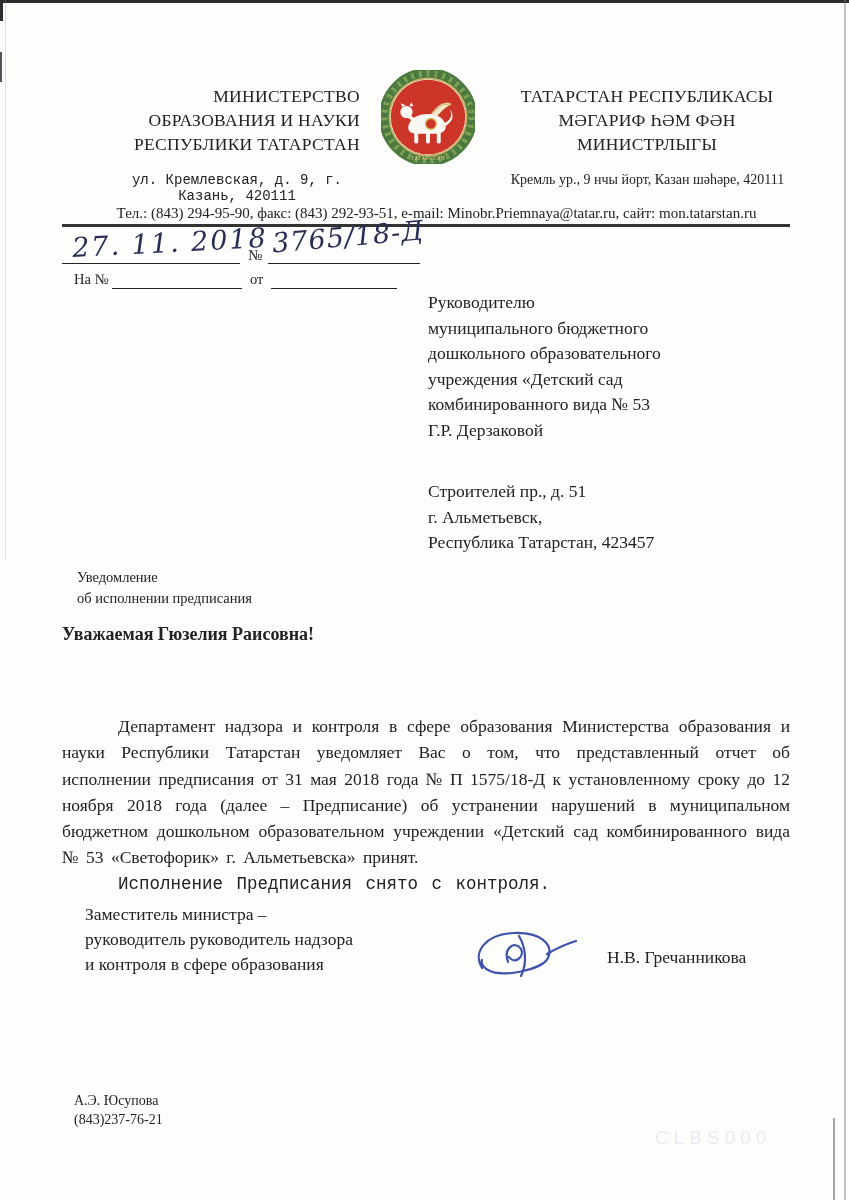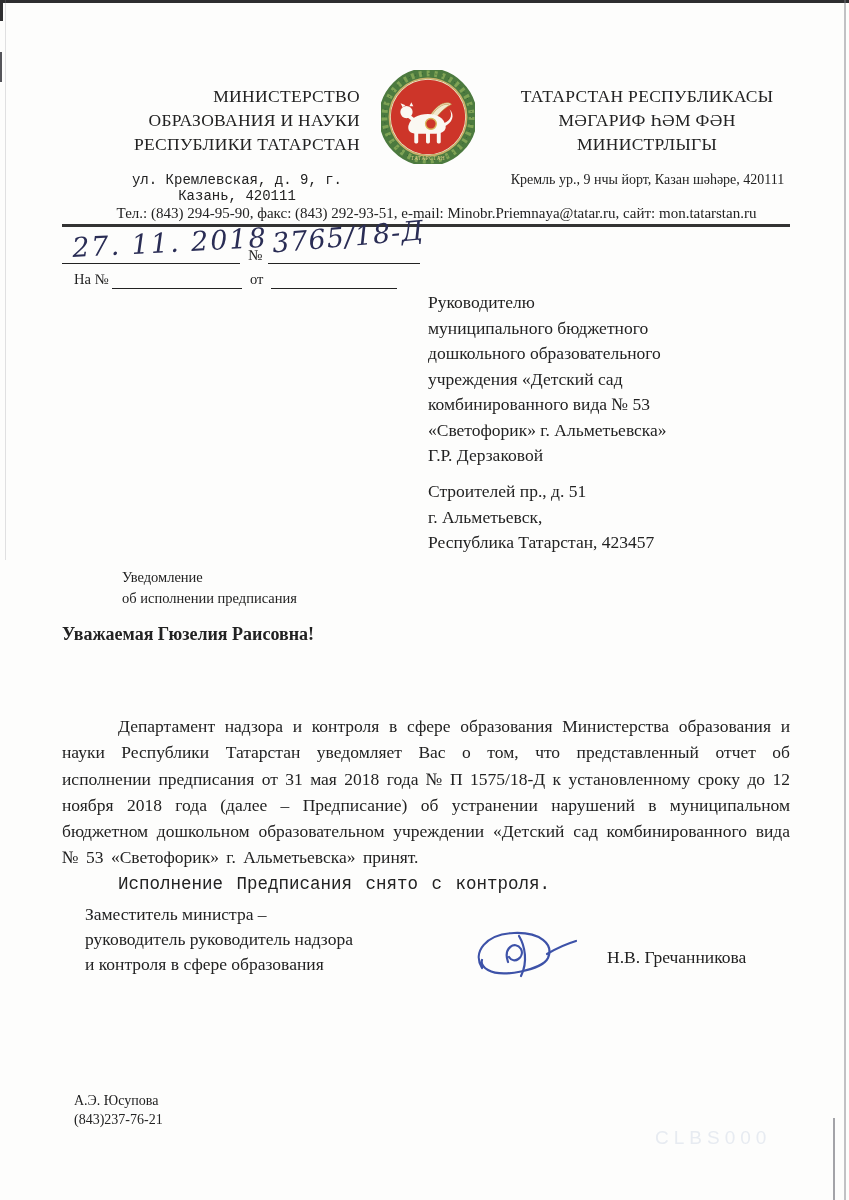--- a/index.html
+++ b/index.html
@@ -38,21 +38,21 @@
   .reply-na { position:absolute; left:74px; top:271px; font-size:14.5px; }
   .reply-underline1 { position:absolute; left:112px; top:288px; width:130px; border-bottom:1px solid #222; }
   .reply-ot { position:absolute; left:250px; top:271px; font-size:14.5px; }
   .reply-underline2 { position:absolute; left:271px; top:288px; width:126px; border-bottom:1px solid #222; }
 
   
   .addressee { position:absolute; left:428px; top:290px; width:360px; font-size:17.5px; line-height:25.5px; }
   .recipient-address { position:absolute; left:428px; top:479px; width:360px; font-size:17.5px; line-height:25.5px; }
 
   
-  .subject { position:absolute; left:77px; top:567px; width:300px; font-size:14.5px; line-height:21px;margin-left:45px; }
+  .subject { position:absolute; left:77px; top:567px; width:300px; font-size:14.5px; line-height:21px; }
 
   
   .salutation { position:absolute; left:62px; top:624px; width:728px; font-weight:bold; font-size:18px; }
   .body-text { position:absolute; left:62px; top:668px; width:728px; font-size:17.5px; line-height:26.3px;margin-top:45px; }
   .body-text p { margin:0; text-align:justify; text-indent:56px; word-spacing:3px; }
   .body-text p.last { text-align:left;font-family:Liberation Mono, monospace; }
 
   
   .sign-title { position:absolute; left:85px; top:902px; width:330px; font-size:17.5px; line-height:25px; }
   .sign-scribble { position:absolute; left:468px; top:918px; width:115px; height:68px; }
@@ -137,21 +137,20 @@
   <div class="reply-underline1"></div>
   <div class="reply-ot">от</div>
   <div class="reply-underline2"></div>
 
   <div class="addressee">
     <div>Руководителю</div>
     <div>муниципального бюджетного</div>
     <div>дошкольного образовательного</div>
     <div>учреждения «Детский сад</div>
     <div>комбинированного вида № 53</div>
-    <div>«Светофорик» г. Альметьевска»</div>
     <div>Г.Р. Дерзаковой</div>
   </div>
 
   <div class="recipient-address">
     <div>Строителей пр., д. 51</div>
     <div>г. Альметьевск,</div>
     <div>Республика Татарстан, 423457</div>
   </div>
 
   <div class="subject">

